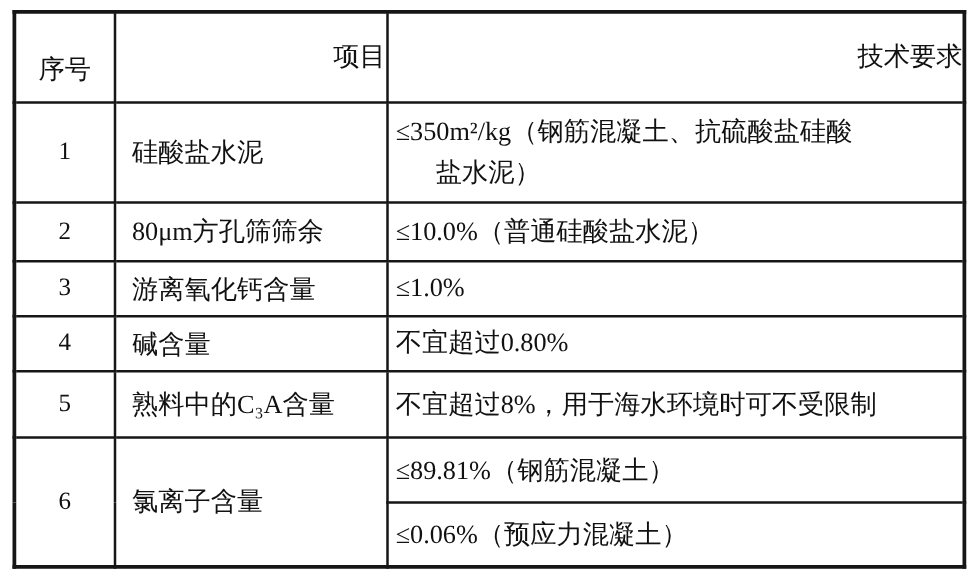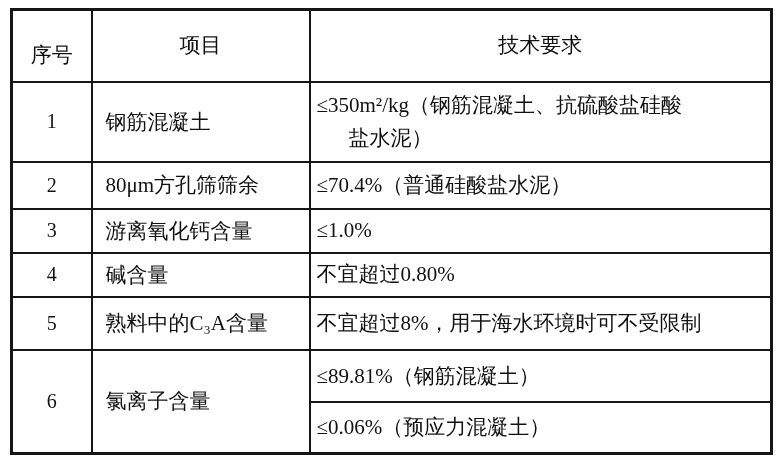--- a/index.html
+++ b/index.html
@@ -48,21 +48,21 @@
   tr.r6b { height: 52px; }
 
   
   th.col-no {
     text-align: center;
     vertical-align: bottom;
     padding-bottom: 12px;
   }
   th.col-item,
   th.col-req {
-    text-align: center;
+    text-align: right;
     vertical-align: top;
     padding-top: 20px;
   }
 
   
   td.no {
     text-align: center;
     vertical-align: middle;
     font-size: 20px;
   }
@@ -94,31 +94,31 @@
       <col style="width:462px">
     </colgroup>
     <tbody id="table-body">
       <tr class="r0">
         <th class="col-no">序号</th>
         <th class="col-item">项目</th>
         <th class="col-req">技术要求</th>
       </tr>
     <tr class="r1">
           <td class="no">1</td>
-          <td class="item">钢筋混凝土</td>
+          <td class="item">硅酸盐水泥</td>
           <td class="req">
             <div class="req-line">≤350m²/kg（钢筋混凝土、抗硫酸盐硅酸</div>
             <div class="req-line cont">盐水泥）</div>
           </td>
         </tr>
         <tr class="r2">
           <td class="no">2</td>
           <td class="item">80μm方孔筛筛余</td>
           <td class="req">
-            <div class="req-line">≤70.4%（普通硅酸盐水泥）</div>
+            <div class="req-line">≤10.0%（普通硅酸盐水泥）</div>
           </td>
         </tr>
         <tr class="r3">
           <td class="no">3</td>
           <td class="item">游离氧化钙含量</td>
           <td class="req">
             <div class="req-line">≤1.0%</div>
           </td>
         </tr>
         <tr class="r4">

